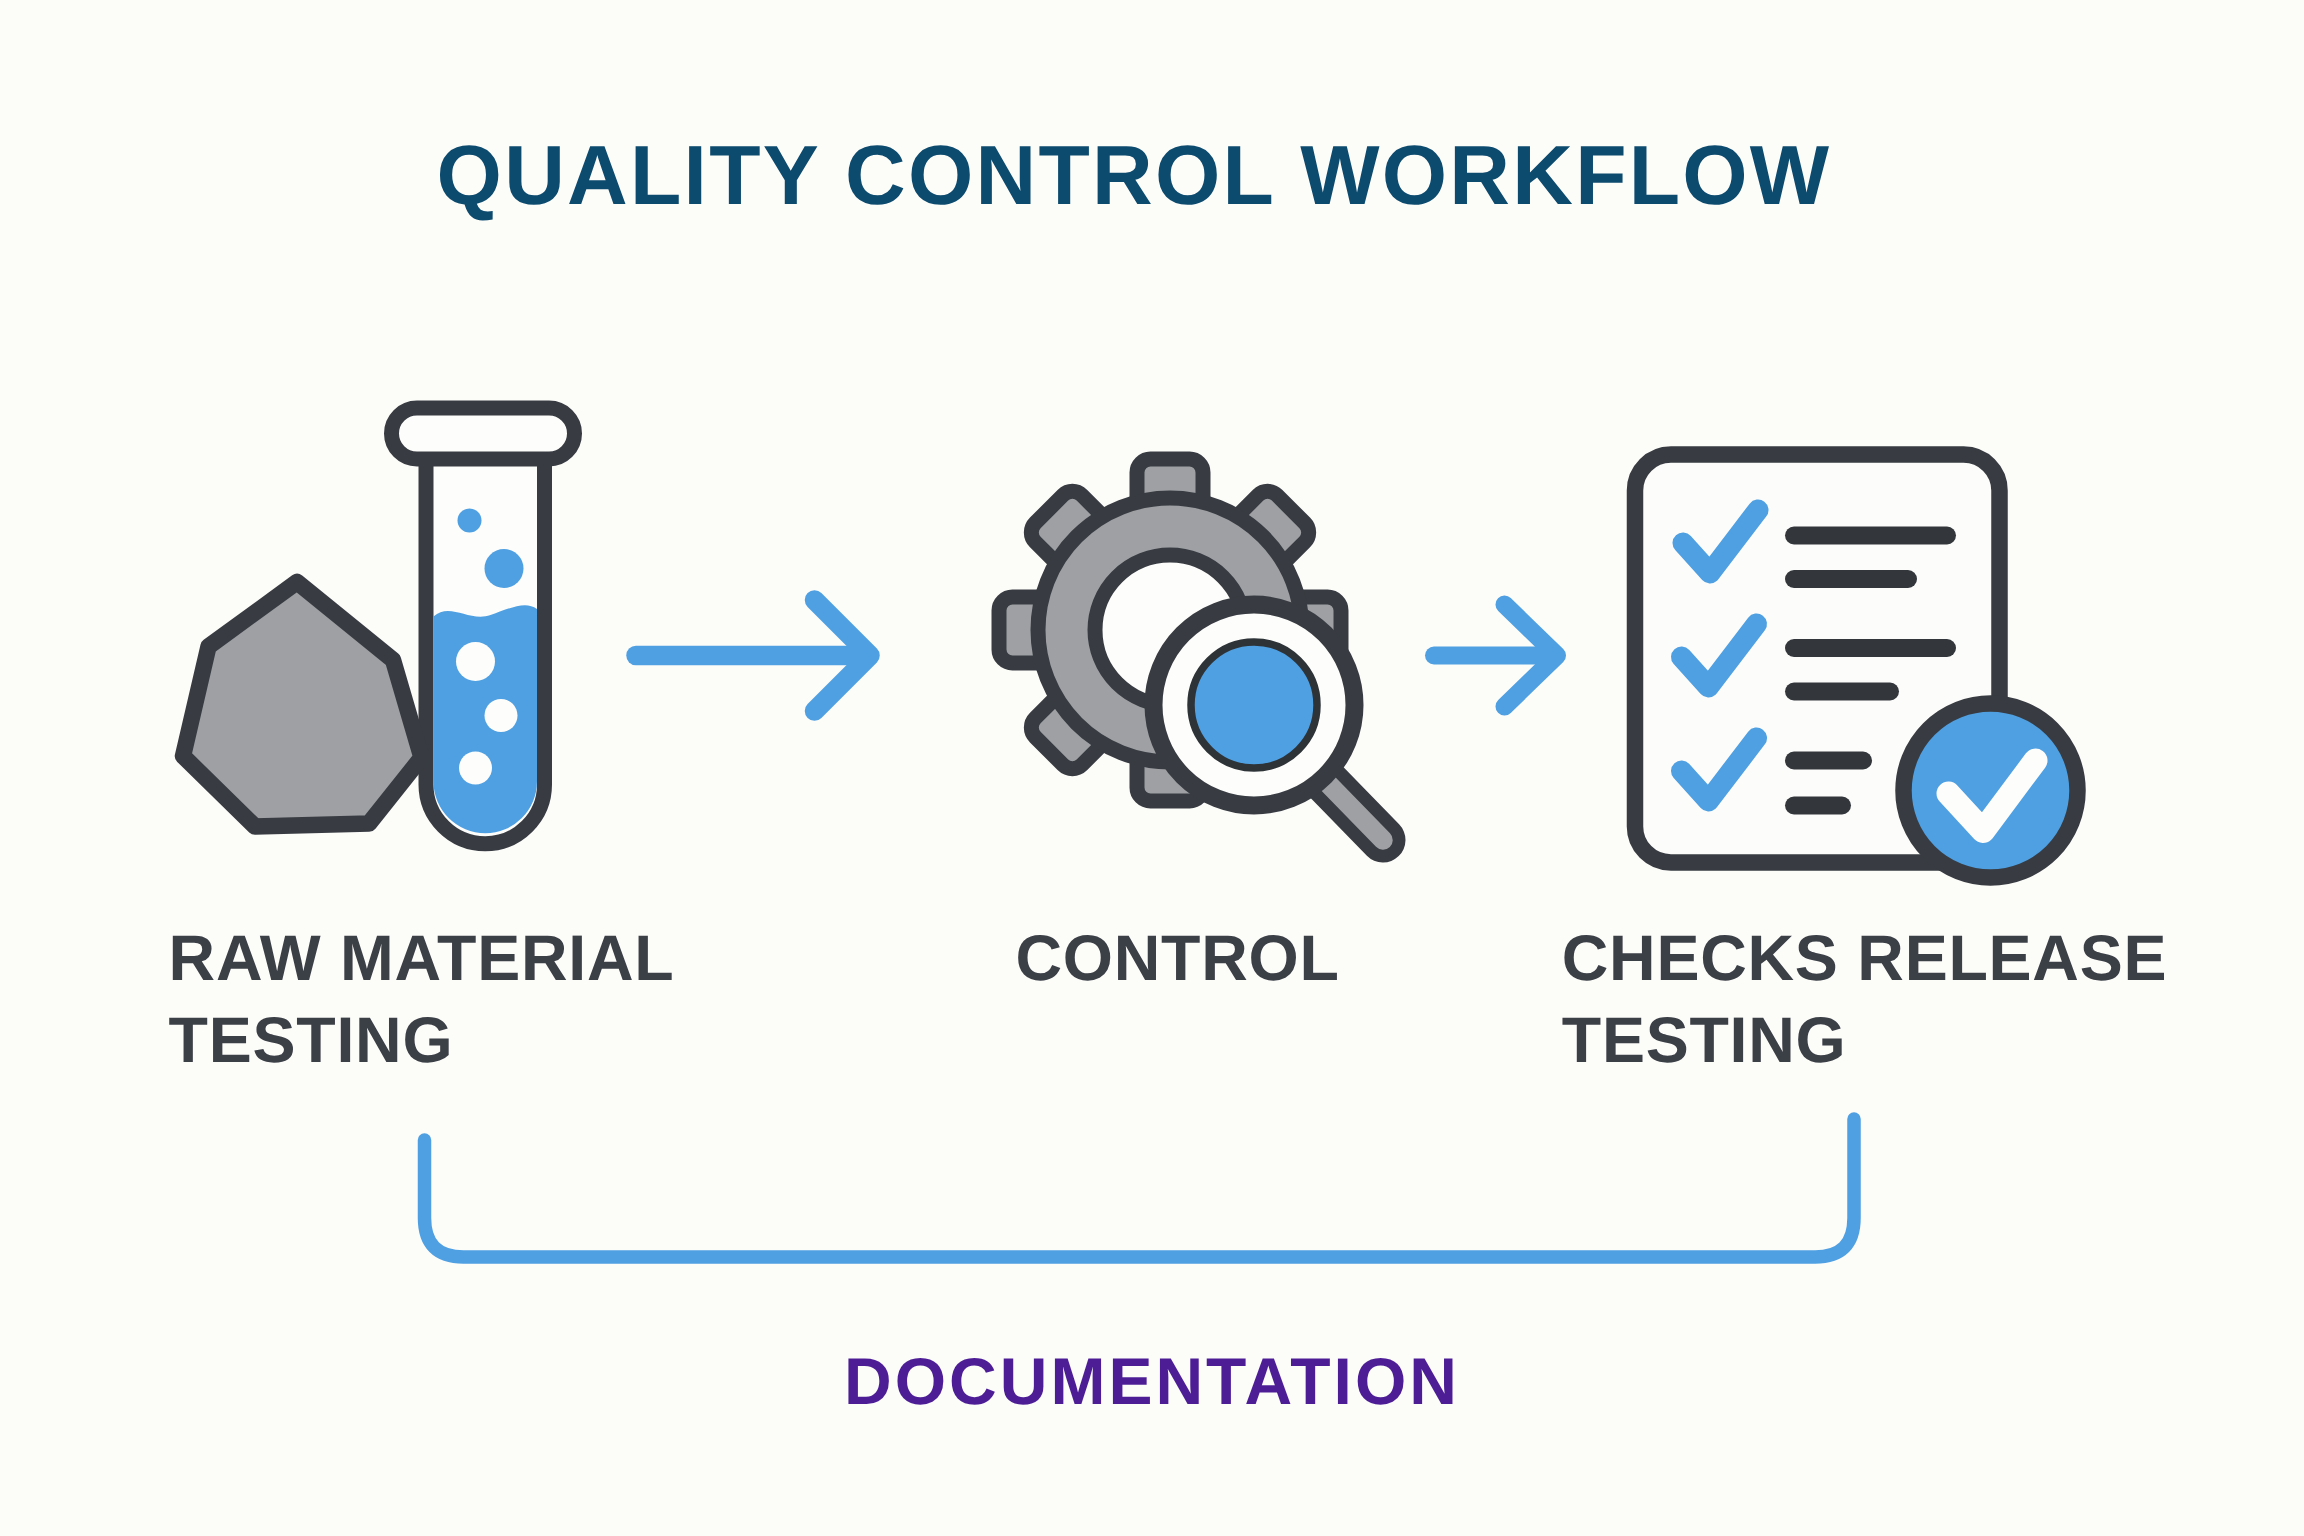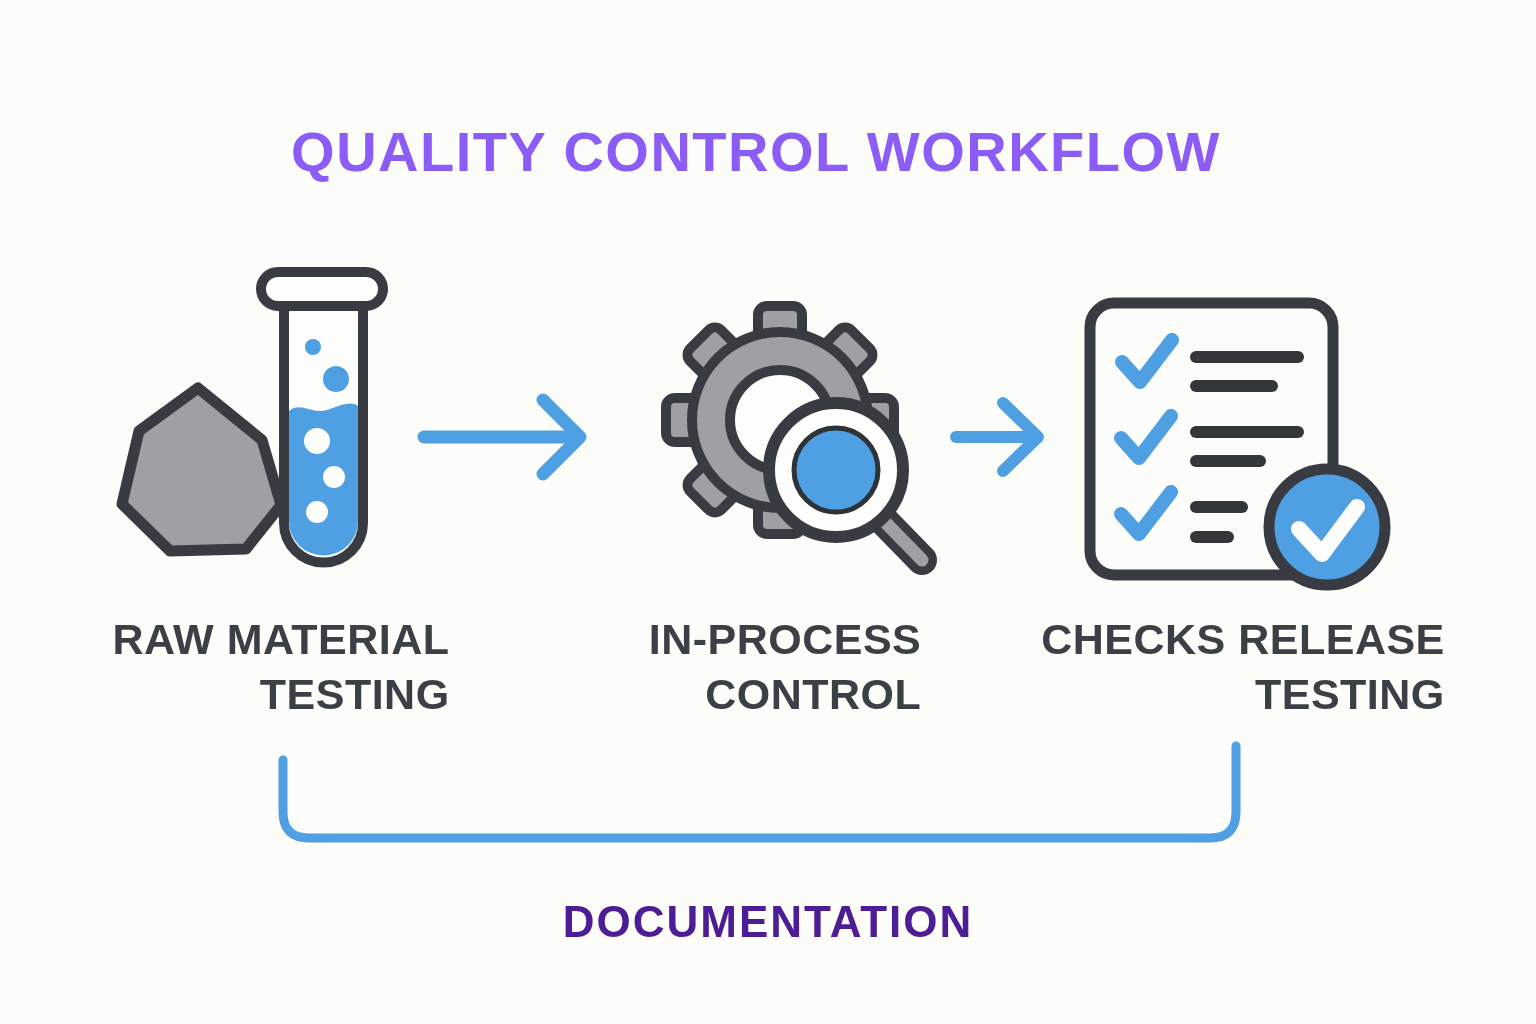--- a/index.html
+++ b/index.html
@@ -9,31 +9,30 @@
     background:#FCFCF9;
     overflow:hidden;
     font-family:"Liberation Sans", sans-serif;
   }
   .title{
     position:absolute;
     left:756px;top:84px;
     transform:translateX(-50%);
     font-size:56px;font-weight:700;
     letter-spacing:1.5px;
-    color:#8b5cf6;
+    color:#0c4a6e;
     white-space:nowrap;
-    margin-top:35px;
   }
   .diagram-svg{
     position:absolute;left:0;top:0;width:1536px;height:1024px;
   }
   .stage-label{
     position:absolute;top:612px;
     transform:translateX(-50%);
-    text-align:right;
+    text-align:left;
     color:#3B3F46;
     font-size:43px;font-weight:700;
     letter-spacing:0.5px;
     line-height:55px;
     white-space:nowrap;
   }
   .stage-label .line{display:block;}
   .doc-label{
     position:absolute;
     left:768px;top:897px;
@@ -132,21 +131,20 @@
 
     <path d="M283,760 V812 Q283,838 309,838 H1210 Q1236,838 1236,812 V746" fill="none" stroke="#4FA0E2" stroke-width="9" stroke-linecap="round"></path>
   </svg>
 
   <div class="stage-label" style="left:281px">
     <span class="line">RAW MATERIAL</span>
     <span class="line">TESTING</span>
   </div>
 
   <div class="stage-label" style="left:785px">
-    <span class="line">IN-PROCESS</span>
     <span class="line">CONTROL</span>
   </div>
 
   <div class="stage-label" style="left:1243px">
     <span class="line">CHECKS RELEASE</span>
     <span class="line">TESTING</span>
   </div>
 
   <div class="doc-label">DOCUMENTATION</div>
 

